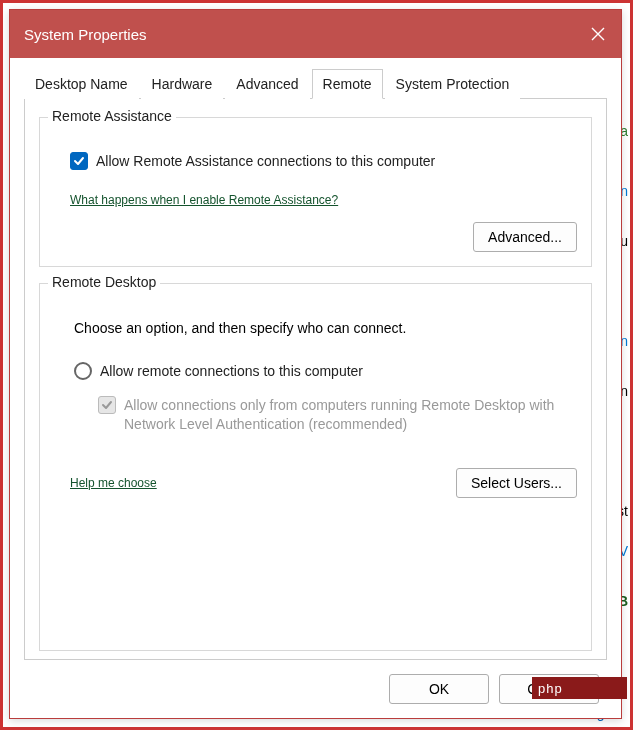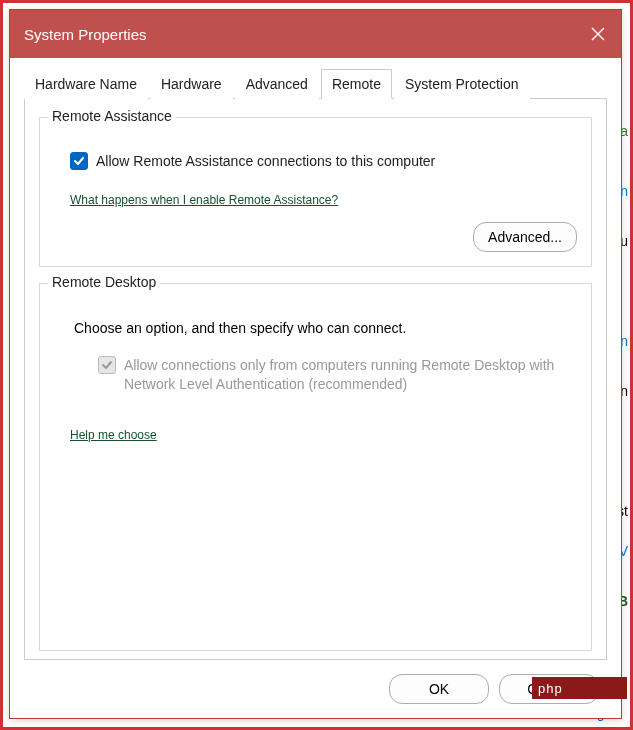--- a/index.html
+++ b/index.html
@@ -20,21 +20,21 @@
   .chk-row { display: flex; align-items: center; gap: 8px; margin: 16px 0 20px 0; }
   .chk { width: 18px; height: 18px; border: 1px solid #888; border-radius: 3px; display: flex; align-items: center; justify-content: center; cursor: pointer; flex-shrink: 0; }
   .chk.checked { background: #0067c0; border-color: #0067c0; }
   .chk.disabled { background: #e6e6e6; border-color: #bbb; cursor: default; }
   .chk svg { width: 12px; height: 12px; }
   .chk.disabled svg path { stroke: #999; }
   .chk-label { font-size: 14px; color: #222; }
   .chk-label.disabled { color: #999; }
   .link { color: #14532d; text-decoration: underline; font-size: 12px; cursor: pointer; }
   .btn-row { display: flex; justify-content: flex-end; margin-top: 14px; }
-  .btn { min-width: 100px; padding: 6px 14px; font-size: 14px; border: 1px solid #adadad; background: #fdfdfd; border-radius: 13px; cursor: pointer; text-align: center; }
+  .btn { min-width: 100px; padding: 6px 14px; font-size: 14px; border: 1px solid #adadad; background: #fdfdfd; border-radius: 3px; cursor: pointer; text-align: center; }
   .para { font-size: 14px; margin: 18px 0 20px 4px; }
   .radio-row { display: flex; align-items: center; gap: 8px; margin: 8px 0; padding: 6px 4px; }
   .radio-highlight { border: 3px solid #e53935; padding: 10px 6px; margin: 4px 0; }
   .radio { width: 18px; height: 18px; border: 2px solid #666; border-radius: 50%; display: flex; align-items: center; justify-content: center; cursor: pointer; flex-shrink: 0; }
   .radio.selected { border-color: #0067c0; }
   .radio.selected .dot { width: 8px; height: 8px; background: #0067c0; border-radius: 50%; }
   .sub-chk { margin: 10px 0 10px 28px; display: flex; align-items: flex-start; gap: 8px; }
   .section-bottom { display: flex; align-items: center; justify-content: space-between; margin-top: 34px; }
   .dialog-buttons { display: flex; gap: 10px; justify-content: flex-end; padding: 14px 8px 0 0; }
   .dialog-buttons .btn { width: 100px; }
@@ -66,21 +66,21 @@
       <div class="close-btn">
         <svg viewBox="0 0 14 14">
             <path d="M1 1 L13 13 M13 1 L1 13" stroke="#fff" stroke-width="1.4" fill="none"></path>
           </svg>
       </div>
     </div>
 
     <div class="body-area">
 
       <div class="tabstrip">
-        <div class="tab">Hardware Name</div>
+        <div class="tab">Desktop Name</div>
         <div class="tab">Hardware</div>
         <div class="tab">Advanced</div>
         <div class="tab active">Remote</div>
         <div class="tab">System Protection</div>
       </div>
 
       <div class="tab-panel">
 
         <div class="groupbox">
           <div class="group-legend">Remote Assistance</div>
@@ -102,32 +102,37 @@
             <div class="btn">Advanced...</div>
           </div>
         </div>
 
         <div class="groupbox" style="flex:1">
           <div class="group-legend">Remote Desktop</div>
 
           <div class="para">Choose an option, and then specify who can connect.</div>
 
 
+          <div class="radio-row">
+            <div class="radio"></div>
+            <span class="chk-label">Allow remote connections to this computer</span>
+          </div>
 
           <div class="sub-chk">
             <div class="chk disabled">
               <svg viewBox="0 0 12 12">
                   <path d="M2 6 L5 9 L10 3" stroke="#999" stroke-width="2" fill="none" stroke-linecap="round" stroke-linejoin="round"></path>
                 </svg>
             </div>
             <span class="chk-label disabled" style="line-height:1.35">Allow connections only from computers running Remote Desktop with Network Level Authentication (recommended)</span>
           </div>
 
           <div class="section-bottom">
             <span class="link">Help me choose</span>
+            <div class="btn">Select Users...</div>
           </div>
         </div>
 
       </div>
 
       <div class="dialog-buttons">
         <div class="btn">OK</div>
         <div class="btn">Cancel</div>
       </div>
 

